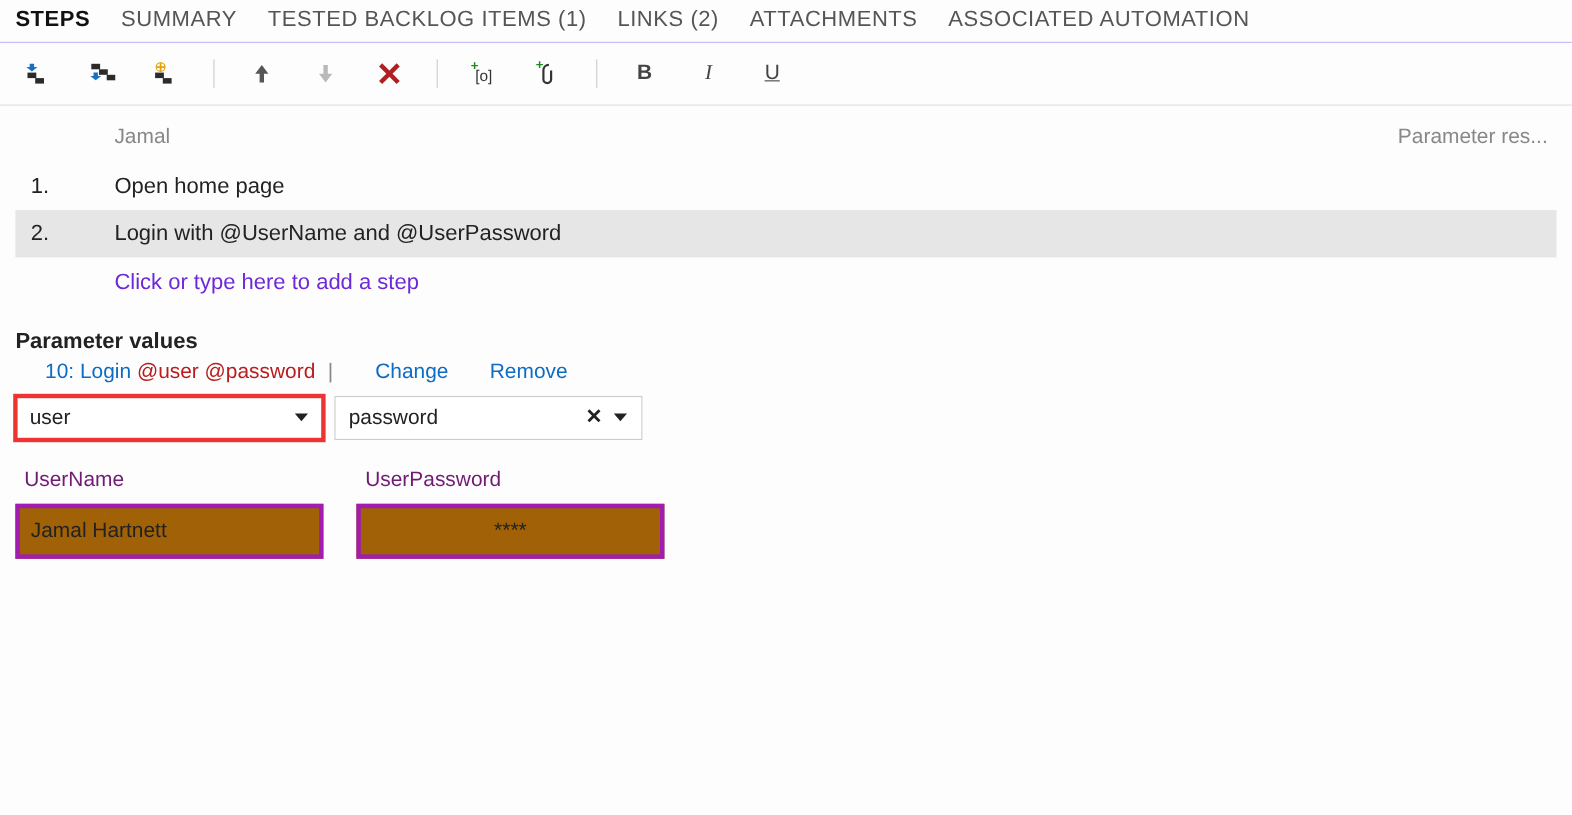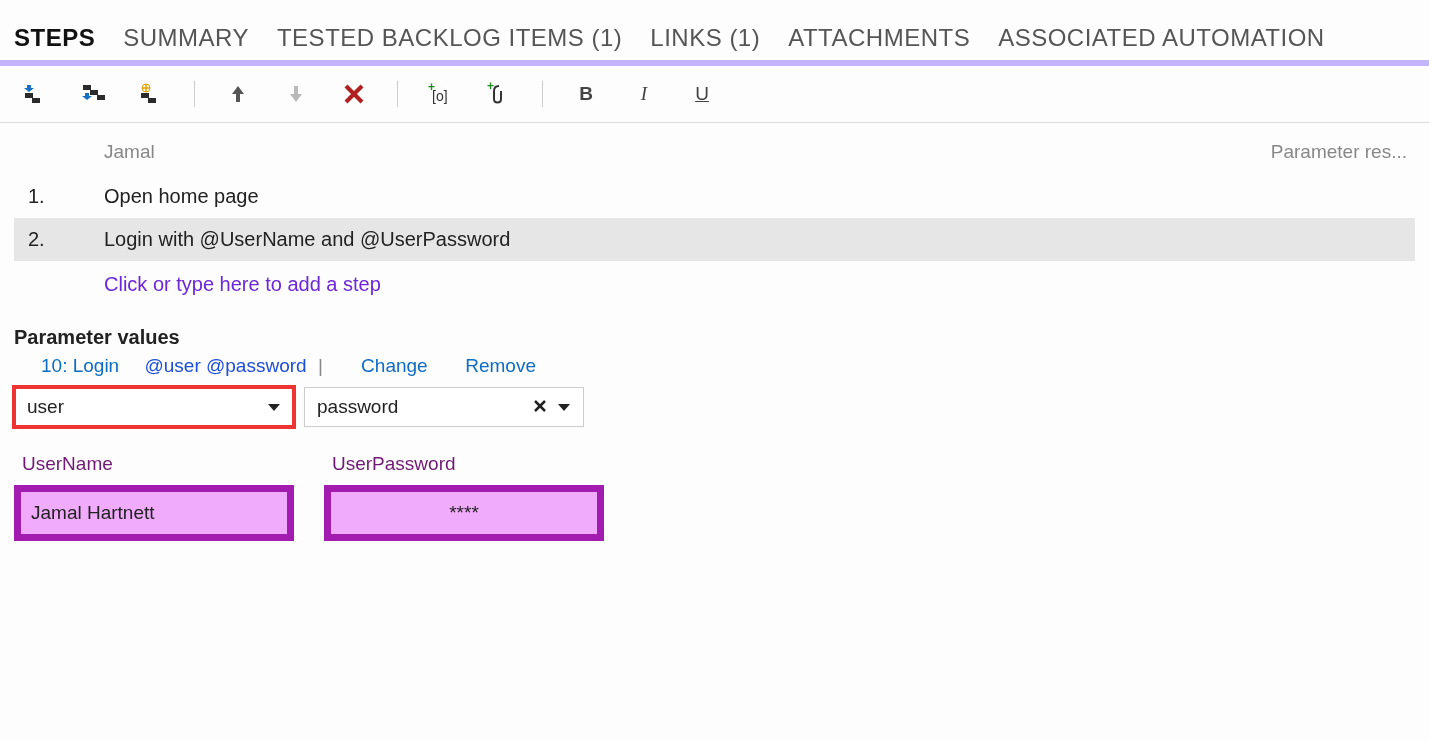--- a/index.html
+++ b/index.html
@@ -6,23 +6,23 @@
   body {
     margin: 0;
     font-family: "Segoe UI", Arial, sans-serif;
     font-size: 19px;
     color: #222;
     background: #fdfdfd;
   }
   .tabs {
     display: flex;
     gap: 28px;
-    padding: 24px 14px 8px 14px;
-    border-bottom: 6px solid #c4b5fd;
-    font-size: 24px;
+    padding: 7px 14px 8px 14px;
+    border-bottom: 1px solid #c4b5fd;
+    font-size: 20px;
     color: #555;
   }
   .tab {
     cursor: pointer;
     letter-spacing: 0.5px;
   }
   .tab.active {
     font-weight: 700;
     color: #111;
   }
@@ -83,21 +83,21 @@
   .param-title {
     font-weight: 700;
     font-size: 20px;
     margin-bottom: 6px;
   }
   .param-link-row {
     font-size: 19px;
     margin-bottom: 10px;
   }
   .link { color: #0d6cc4; cursor: pointer; margin-left: 27px; }
-  .muted { color: #1d4ed8; margin-left: 20px; }
+  .muted { color: #b91c1c; }
   .sep-pipe { color: #888; margin: 0 6px; }
   .param-dropdowns {
     display: flex;
     gap: 10px;
     margin-bottom: 20px;
   }
   .dropdown {
     display: flex;
     align-items: center;
     justify-content: space-between;
@@ -119,37 +119,37 @@
   }
   .param-col {
     width: 280px;
   }
   .param-col-header {
     color: #701a75;
     padding: 6px 8px 10px 8px;
     font-size: 19px;
   }
   .param-cell {
-    border: 7px solid #a21caf;
+    border: 4px solid #a21caf;
     padding: 10px 10px;
-    background: #f0abfc;
+    background: #a16207;
     font-size: 19px;
   }
   .bold { font-weight:700; color:#444; }
   .italic { font-style: italic; color:#444; font-family: Georgia, serif;}
   .underline { text-decoration: underline; color:#444; }
 </style>
 </head>
 <body>
 
 <div class="tabs">
   <div class="tab active">STEPS</div>
   <div class="tab">SUMMARY</div>
   <div class="tab">TESTED BACKLOG ITEMS (1)</div>
-  <div class="tab">LINKS (1)</div>
+  <div class="tab">LINKS (2)</div>
   <div class="tab">ATTACHMENTS</div>
   <div class="tab">ASSOCIATED AUTOMATION</div>
 </div>
 
 <div class="toolbar">
   <div class="tb-btn">
     <svg width="24" height="22" viewBox="0 0 24 22">
       <rect x="2" y="10" width="8" height="5" fill="#2b2b2b"></rect>
       <rect x="9" y="15" width="8" height="5" fill="#2b2b2b"></rect>
       <path d="M4 2 L8 2 L8 5 L11 5 L6 9 L1 5 L4 5 Z" fill="#1770c5"></path>

